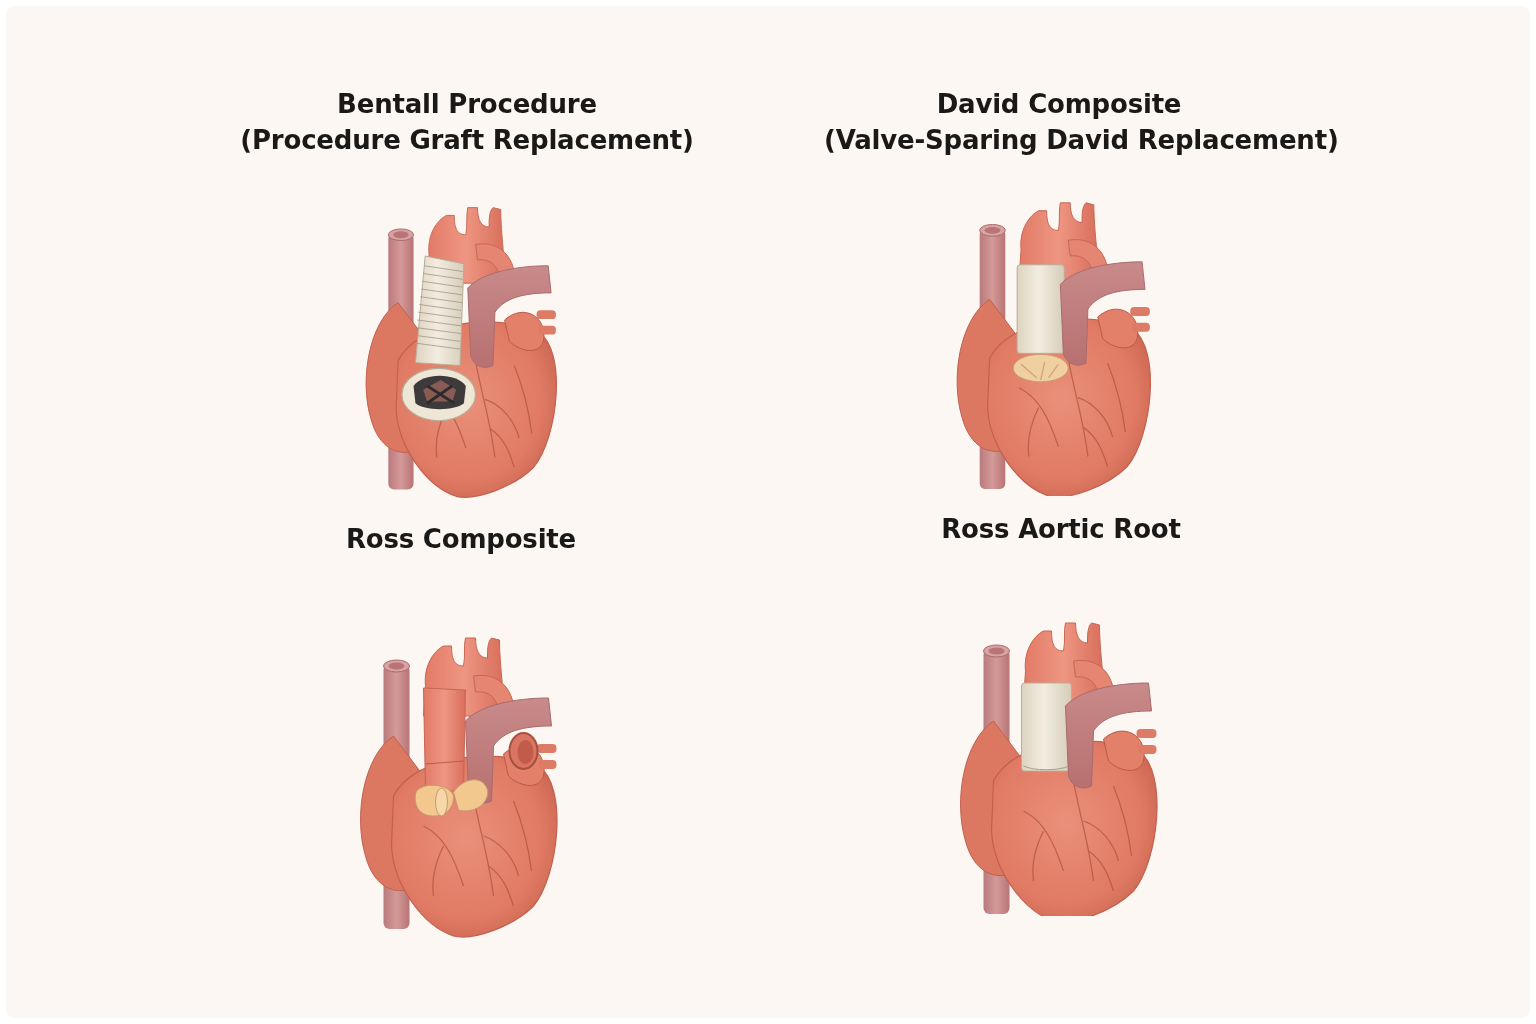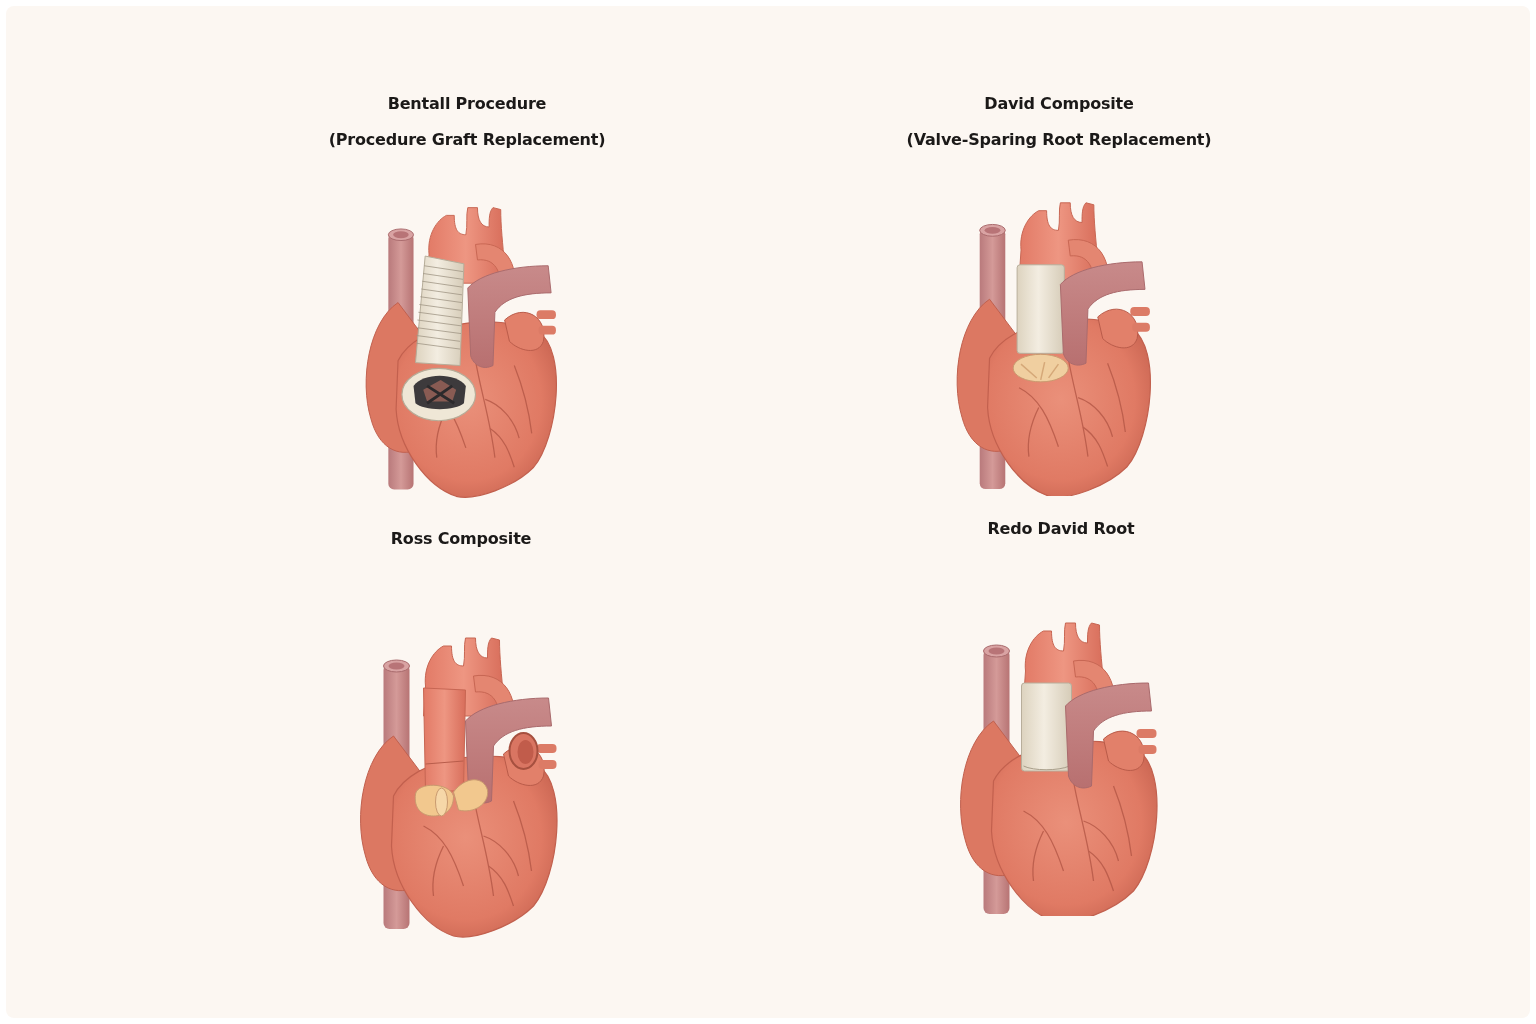--- a/index.html
+++ b/index.html
@@ -1,46 +1,46 @@
 <!DOCTYPE html>
 <html><head>
   <meta charset="utf-8">
   <style>
     html, body { margin: 0; padding: 0; background: #ffffff; }
     body { width: 1536px; height: 1024px; position: relative; overflow: hidden;
            font-family: "DejaVu Sans", "Liberation Sans", sans-serif; }
     .panel { position: absolute; left: 6px; top: 6px; width: 1524px; height: 1012px;
              background: #fcf7f2; border-radius: 8px; }
     .title { position: absolute; text-align: center; font-weight: bold; color: #1b1918;
-             font-size: 16px; line-height: 36px; white-space: nowrap; letter-spacing: -0.2px; }
+             font-size: 26px; line-height: 36px; white-space: nowrap; letter-spacing: -0.2px; }
     .title span { display: block; }
     .heart { position: absolute; }
     .heart svg { display: block; width: 100%; height: 100%; }
   </style>
 </head>
 <body>
 
 <div class="panel">
 
   <div class="title" style="left:230px; top:80px; width:462px;">
     <span>Bentall Procedure</span>
     <span>(Procedure Graft Replacement)</span>
   </div>
 
   <div class="title" style="left:818px; top:80px; width:470px;">
     <span>David Composite</span>
-    <span>(Valve-Sparing Root Replacement)</span>
+    <span>(Valve-Sparing David Replacement)</span>
   </div>
 
   <div class="title" style="left:300px; top:515px; width:310px;">
     <span>Ross Composite</span>
   </div>
 
   <div class="title" style="left:900px; top:505px; width:310px;">
-    <span>Redo David Root</span>
+    <span>Ross Aortic Root</span>
   </div>
 
   <svg width="0" height="0" style="position:absolute">
     <defs>
       <radialGradient id="gHeart" cx="45%" cy="45%" r="65%">
         <stop offset="0%" stop-color="#ea907a"></stop>
         <stop offset="70%" stop-color="#e07a64"></stop>
         <stop offset="100%" stop-color="#c6624f"></stop>
       </radialGradient>
       <linearGradient id="gAorta" x1="0" y1="0" x2="1" y2="0">

